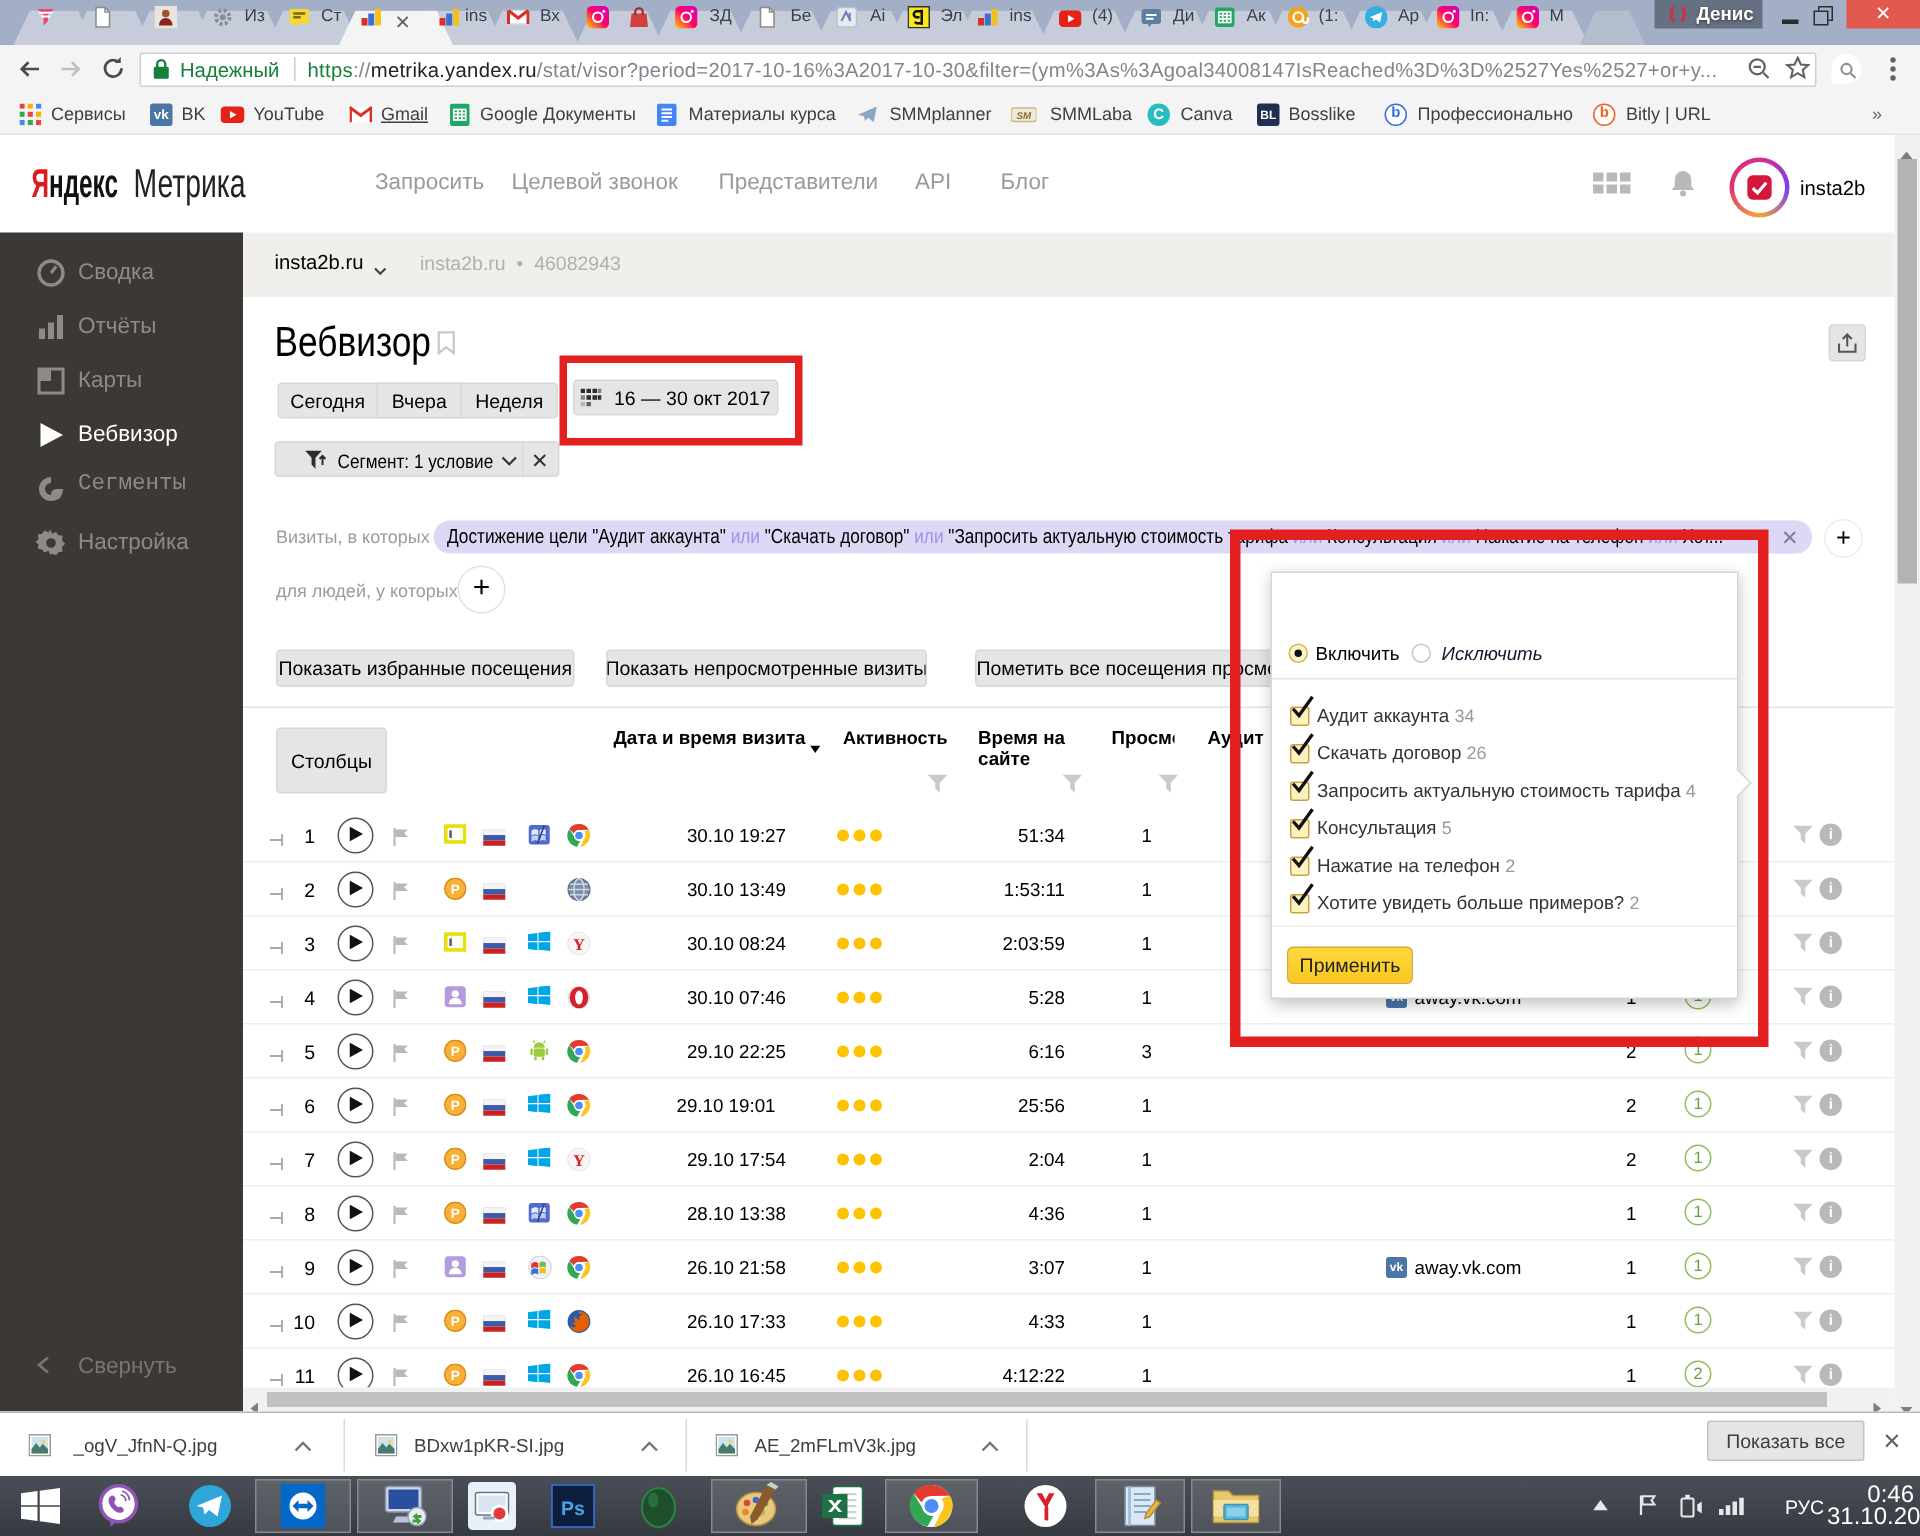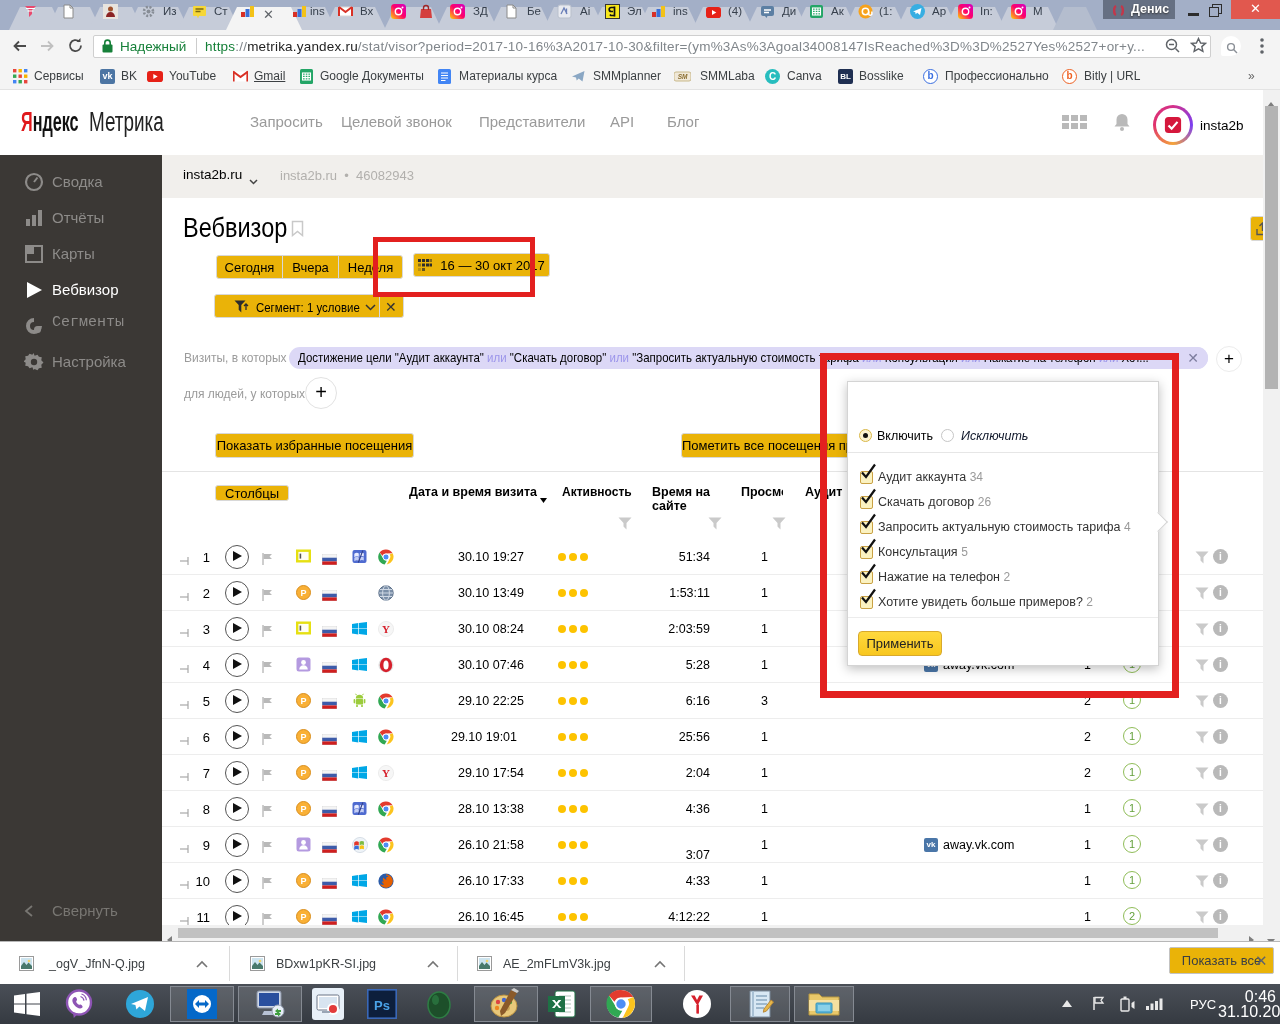--- a/index.html
+++ b/index.html
@@ -7,22 +7,22 @@
 .ab{position:absolute;}
 .tab{position:absolute;top:7px;height:23px;background:#c6ccd9;
  clip-path:polygon(11px 0,calc(100% - 11px) 0,100% 100%,0 100%);}
 .tab.active{background:#f4f4f4;z-index:3;}
 .tlabel{position:absolute;top:5px;font-size:11.5px;color:#37404d;white-space:nowrap;z-index:5;}
 .ticon{position:absolute;top:4px;width:15px;height:15px;z-index:5;}
 .bmitem{position:absolute;top:7px;font-size:12px;color:#3c4043;white-space:nowrap;}
 .bmicon{position:absolute;top:7px;width:15px;height:15px;border-radius:2px;}
 .navlink{position:absolute;top:113px;font-size:15px;color:#9a9a9a;}
 .sideitem{position:absolute;left:52px;font-size:15px;color:#8d8b89;}
-.btn{position:absolute;background:#eab308;border:1px solid #d8d8d8;border-radius:3px;
- font-size:13px;color:#000;display:flex;align-items:center;justify-content:center;box-sizing:border-box;white-space:nowrap;overflow:hidden;margin-left:31px;}
+.btn{position:absolute;background:#e5e5e5;border:1px solid #d8d8d8;border-radius:3px;
+ font-size:13px;color:#000;display:flex;align-items:center;justify-content:center;box-sizing:border-box;white-space:nowrap;overflow:hidden;}
 .hdr{position:absolute;font-weight:bold;font-size:12.5px;color:#000;}
 .rownum{position:absolute;font-size:13px;color:#000;text-align:right;width:20px;}
 .cell{position:absolute;font-size:12.5px;color:#000;white-space:nowrap;}
 .dots{line-height:0;font-size:0;}
 .dots span{display:inline-block;width:8px;height:8px;border-radius:50%;background:#fdc300;margin-right:3px;vertical-align:top;}
 .gcirc{position:absolute;width:16px;height:16px;border:1.5px solid #90bd59;border-radius:50%;
  font-size:11px;color:#64a03c;text-align:center;line-height:16px;}
 .funnel{position:absolute;width:13px;height:13px;}
 .info{position:absolute;width:15px;height:15px;border-radius:50%;background:#b9b9b9;color:#fff;
  font-size:10px;font-weight:bold;text-align:center;line-height:15px;}
@@ -453,23 +453,24 @@
 <div class="ab" style="left:127px;top:149px;width:919px;height:22px;background:#dcd8f6;border-radius:11px;overflow:hidden;">
         <div style="position:absolute;left:9px;top:0;width:1400px;font-size:13.5px;line-height:22px;white-space:nowrap;transform:scaleX(0.85);transform-origin:left;"><span style="color:#000;">Достижение цели "Аудит аккаунта"</span><span style="color:#9b94ea;"> или </span><span style="color:#000;">"Скачать договор"</span><span style="color:#9b94ea;"> или </span><span style="color:#000;">"Запросить актуальную стоимость тарифа</span><span style="color:#9b94ea;"> или </span><span style="color:#000;">Консультация</span><span style="color:#9b94ea;"> или </span><span style="color:#000;">Нажатие на телефон</span><span style="color:#9b94ea;"> или </span><span style="color:#000;">Хот...</span></div>
         <div style="position:absolute;right:0;top:0;width:46px;height:22px;background:linear-gradient(90deg,rgba(220,216,246,0),#dcd8f6 45%);"></div>
         <span style="position:absolute;right:9px;top:0;color:#7d7d9e;font-size:14px;line-height:22px;">✕</span>
       </div>
 <div class="ab" style="left:22px;top:189px;font-size:12px;color:#9b9b9b;">для людей, у которых</div>
 <div class="ab" style="left:143px;top:179px;width:32px;height:32px;border:1px solid #e2e2e2;border-radius:50%;box-sizing:border-box;text-align:center;line-height:29px;font-size:20px;color:#000;">+</div>
 <div class="ab" style="left:1054px;top:148px;width:26px;height:26px;border:1px solid #ececec;border-radius:50%;box-sizing:border-box;text-align:center;line-height:23px;font-size:17px;color:#000;">+</div>
 
 <div class="btn" style="left:22px;top:235px;width:199px;height:25px;">Показать избранные посещения</div>
+<div class="btn" style="left:242px;top:235px;width:214px;height:25px;">Показать непросмотренные визиты</div>
 <div class="btn" style="left:488px;top:235px;width:263px;height:25px;">Пометить все посещения просмотренными</div>
 <div class="ab" style="left:0;top:273px;width:1101px;height:1px;background:#e4e4e4;"></div>
-<div class="btn" style="left:22px;top:287px;width:74px;height:16px;">Столбцы</div>
+<div class="btn" style="left:22px;top:287px;width:74px;height:44px;">Столбцы</div>
 <div class="hdr" style="left:247px;top:287px;">Дата и время визита</div>
 <div class="ab" style="left:378px;top:291px;width:7px;height:5px;"><svg width="7" height="5">
           <path d="M0 0h7L3.5 5z" fill="#000"></path>
         </svg></div>
 <div class="hdr" style="left:400px;top:287px;font-size:12px;">Активность</div>
 <div class="hdr" style="left:490px;top:287px;width:62px;">Время на сайте</div>
 <div class="hdr" style="left:579px;top:287px;width:42px;overflow:hidden;">Просмотры</div>
 <div class="hdr" style="left:643px;top:287px;">Аудит</div>
 <div class="funnel" style="left:456px;top:318px;"><svg width="14" height="13" viewBox="0 0 14 13">
           <path d="M0.5 0.5h13l-5 5.4v6.6L5.5 9.6V5.9z" fill="#cacaca"></path>
@@ -882,21 +883,21 @@
           </svg></div>
 <div class="ab" style="left:216px;top:10px;"><svg width="16" height="16" viewBox="0 0 16 16">
             <circle cx="8" cy="8" r="7.6" fill="#fff"></circle>
             <path d="M8 .4a7.6 7.6 0 0 1 6.6 3.8l-6.6.2a3.8 3.8 0 0 0-3.5 2.3L1.6 3.5A7.6 7.6 0 0 1 8 .4z" fill="#e33b2e"></path>
             <path d="M14.6 4.2a7.6 7.6 0 0 1-.3 7.6 7.6 7.6 0 0 1-5.5 3.7l3-5.9a3.8 3.8 0 0 0-.2-4.2z" fill="#fcc41e"></path>
             <path d="M1.6 3.6l3.6 5.8a3.8 3.8 0 0 0 3.6 2.4l-2.1 3.7A7.6 7.6 0 0 1 1.6 3.6z" fill="#30a853"></path>
             <circle cx="8" cy="8" r="3" fill="#4e8df5" stroke="#fff" stroke-width=".9"></circle>
           </svg></div>
 <div class="cell" style="left:282px;top:11px;width:80px;text-align:right;">26.10 21:58</div>
 <div class="dots ab" style="left:396px;top:14px;"><span></span><span></span><span></span></div>
-<div class="cell" style="left:468px;top:21px;width:80px;text-align:right;">3:07</div>
+<div class="cell" style="left:468px;top:11px;width:80px;text-align:right;">3:07</div>
 <div class="cell" style="left:566px;top:11px;width:40px;text-align:right;">1</div>
 <div class="ab" style="left:762px;top:11px;width:14px;height:14px;border-radius:2px;background:#4a76a8;color:#fff;font-size:8px;font-weight:bold;text-align:center;line-height:14px;">vk</div>
 <div class="cell" style="left:781px;top:11px;">away.vk.com</div>
 <div class="cell" style="left:889px;top:11px;width:40px;text-align:right;">1</div>
 <div class="gcirc" style="left:961px;top:8px;">1</div>
 <div class="funnel" style="left:1033px;top:11px;"><svg width="14" height="13" viewBox="0 0 14 13">
             <path d="M0.5 0.5h13l-5 5.4v6.6L5.5 9.6V5.9z" fill="#cacaca"></path>
           </svg></div>
 <div class="info" style="left:1051px;top:10px;">i</div>
 </div>

